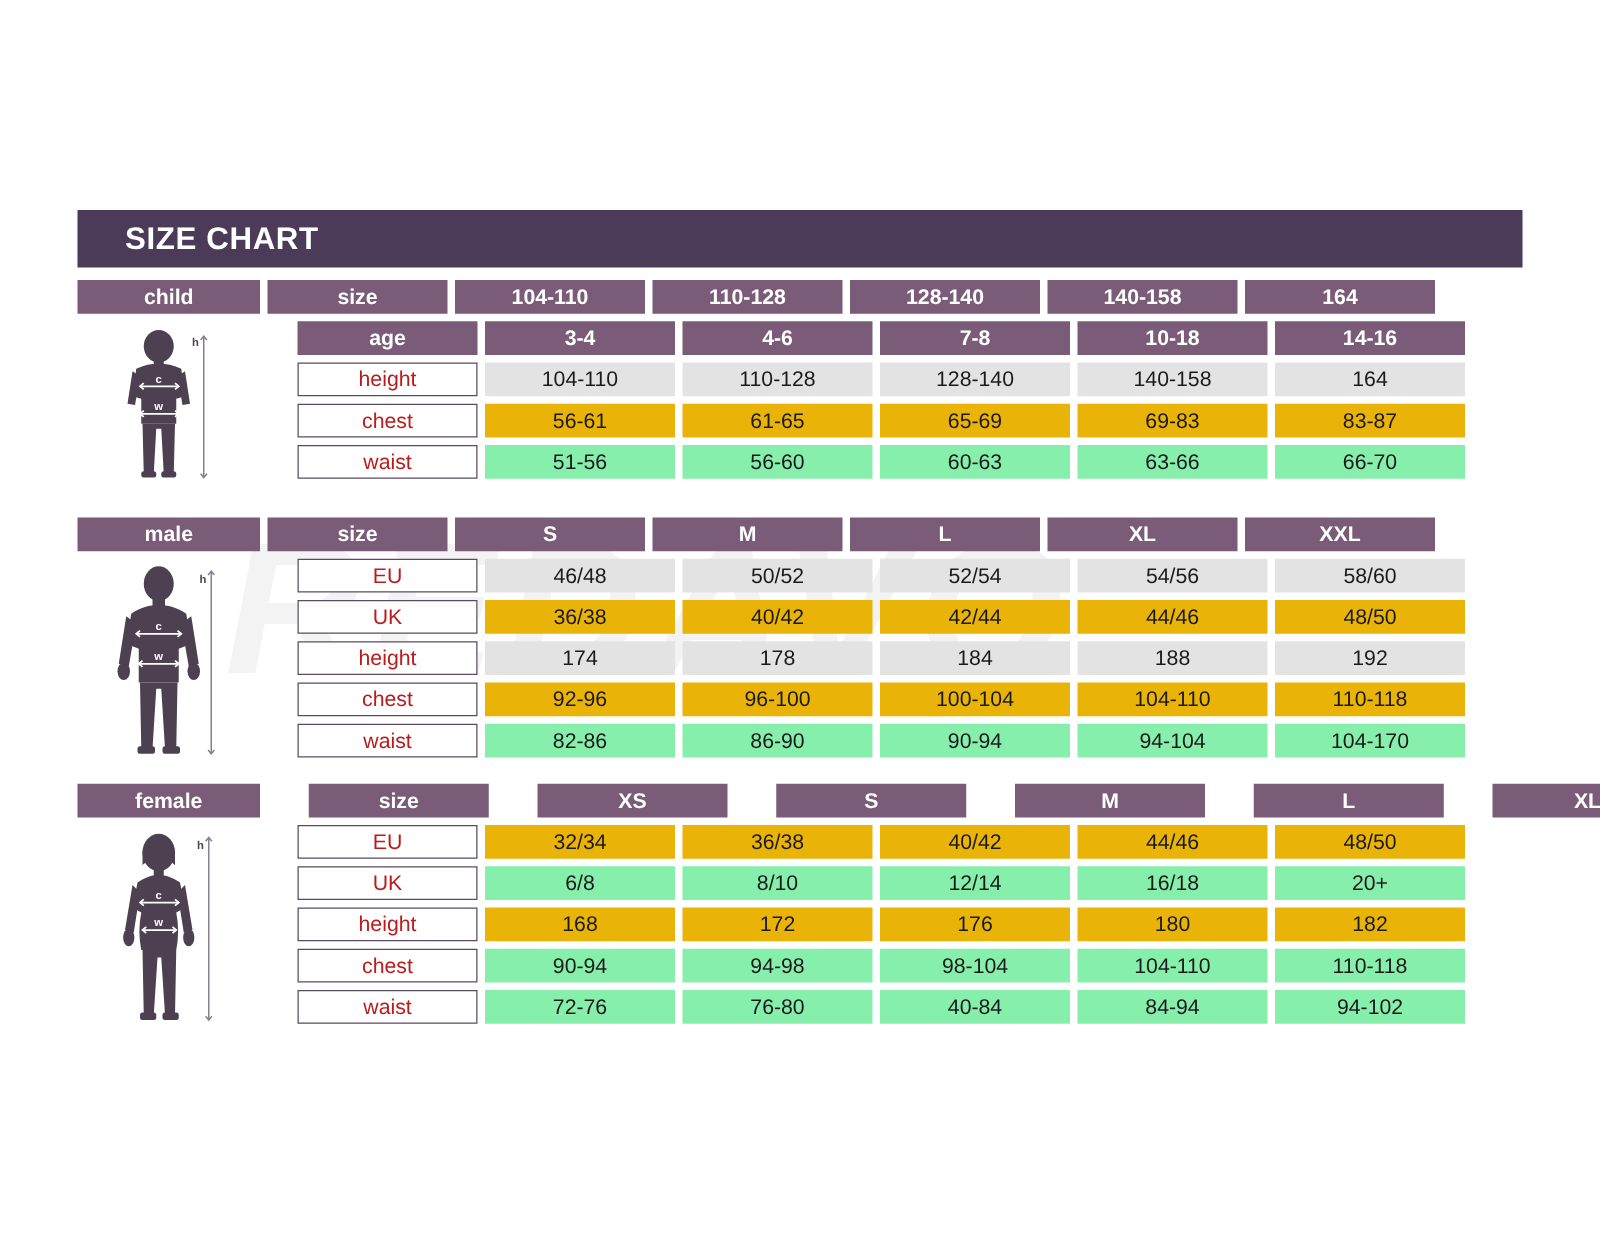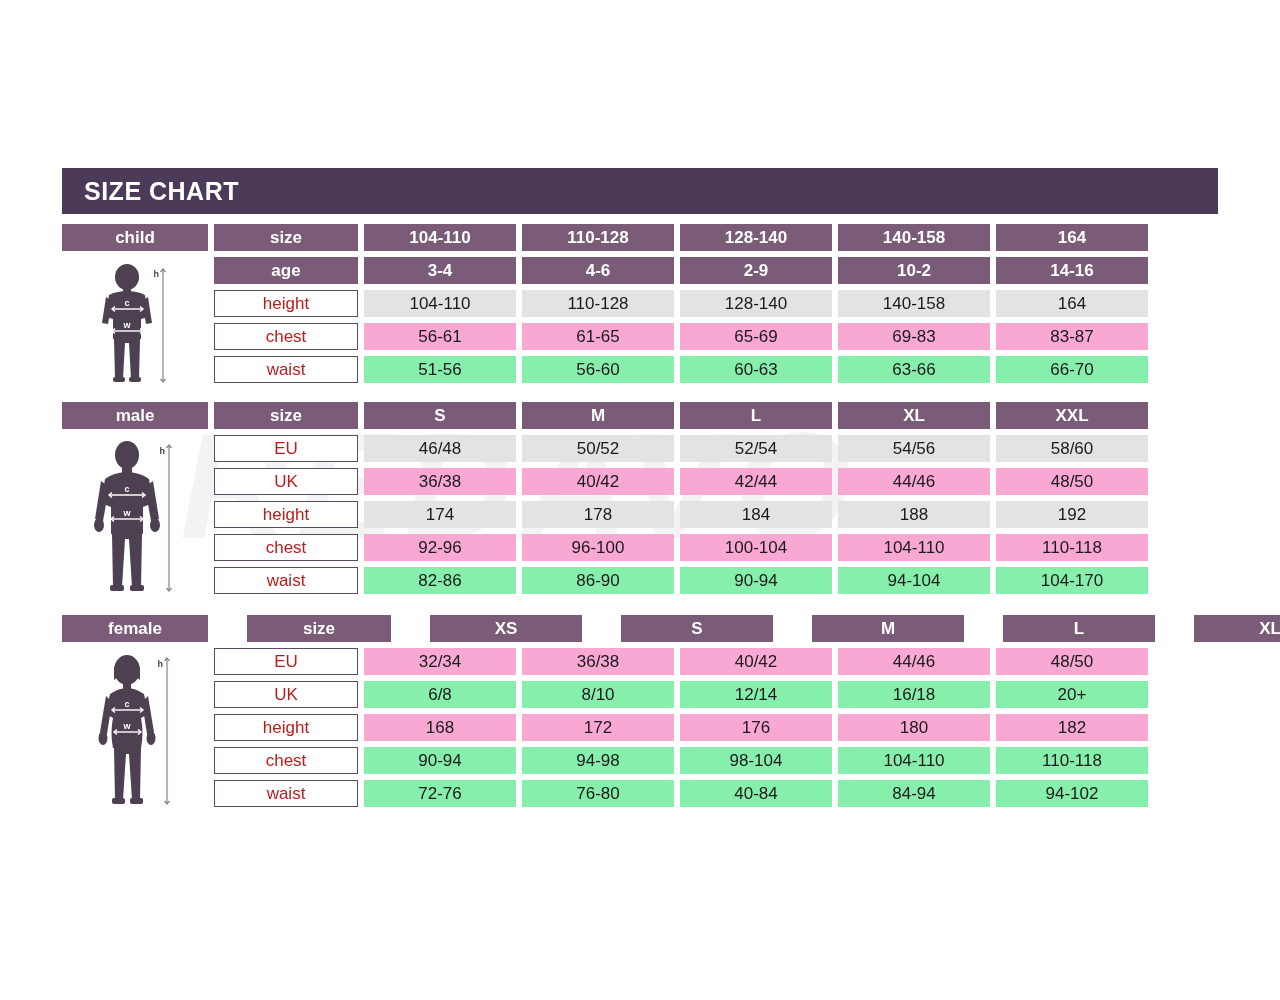--- a/index.html
+++ b/index.html
@@ -39,21 +39,21 @@
     letter-spacing: 8px;
     white-space: nowrap;
   }
 
   
   .title-bar {
     background: #4b3a58;
     height: 46px;
     display: flex;
     align-items: center;
-    padding-left: 22px;
+    padding-left: 38px;
     box-sizing: border-box;
     position: relative;
     z-index: 2;
   }
   .title-bar .title-text {
     color: #ffffff;
     font-size: 25px;
     font-weight: bold;
     letter-spacing: 0.5px;
   }
@@ -91,40 +91,40 @@
   .hdr {
     background: #7a5c78;
     color: #ffffff;
     font-weight: bold;
   }
   .attr {
     background: #ffffff;
     border: 1px solid #5c4a63;
     color: #b91c1c;
   }
-  .val-light { background: #f9a8d4; }
+  .val-light { background: #eab308; }
   .val-mid   { background: #e3e3e3; }
   .val-dark  { background: #86efac; }
 
   
   .section {
     display: flex;
     gap: 6px;
     position: relative;
     z-index: 2;
   }
   .figure-col {
     width: 146px;
     flex: 0 0 146px;
     display: flex;
     align-items: flex-start;
     justify-content: center;
     padding-top: 4px;
   }
-  .rows-col { flex: 1; }
+  .rows-col { flex: 1; margin-left: 24px; }
 </style>
 </head>
 <body>
 
 <div class="watermark">REDAVO</div>
 
 <div id="chart-root">
 
   <div class="title-bar">
     <span class="title-text">SIZE CHART</span>
@@ -180,22 +180,22 @@
           </g>
           <text x="94" y="16" fill="#4d4050" font-size="9" font-weight="bold" text-anchor="end" font-family="Liberation Sans, sans-serif">h</text>
         </svg>
       </div>
       <div class="rows-col">
 
         <div class="row">
           <div class="cell c-attr hdr">age</div>
           <div class="cell c-val hdr">3-4</div>
           <div class="cell c-val hdr">4-6</div>
-          <div class="cell c-val hdr">2-9</div>
-          <div class="cell c-val hdr">10-2</div>
+          <div class="cell c-val hdr">7-8</div>
+          <div class="cell c-val hdr">10-18</div>
           <div class="cell c-val hdr">14-16</div>
         </div>
 
         <div class="row">
           <div class="cell c-attr attr">height</div>
           <div class="cell c-val val-mid">104-110</div>
           <div class="cell c-val val-mid">110-128</div>
           <div class="cell c-val val-mid">128-140</div>
           <div class="cell c-val val-mid">140-158</div>
           <div class="cell c-val val-mid">164</div>
@@ -215,21 +215,21 @@
           <div class="cell c-val val-dark">51-56</div>
           <div class="cell c-val val-dark">56-60</div>
           <div class="cell c-val val-dark">60-63</div>
           <div class="cell c-val val-dark">63-66</div>
           <div class="cell c-val val-dark">66-70</div>
         </div>
 
       </div>
     </div>
 
-    <div class="row" style="margin-top:6px;">
+    <div class="row" style="margin-top:18px;">
       <div class="cell c-label hdr">male</div>
       <div class="cell c-attr hdr">size</div>
       <div class="cell c-val hdr">S</div>
       <div class="cell c-val hdr">M</div>
       <div class="cell c-val hdr">L</div>
       <div class="cell c-val hdr">XL</div>
       <div class="cell c-val hdr">XXL</div>
     </div>
 
     <div class="section">

